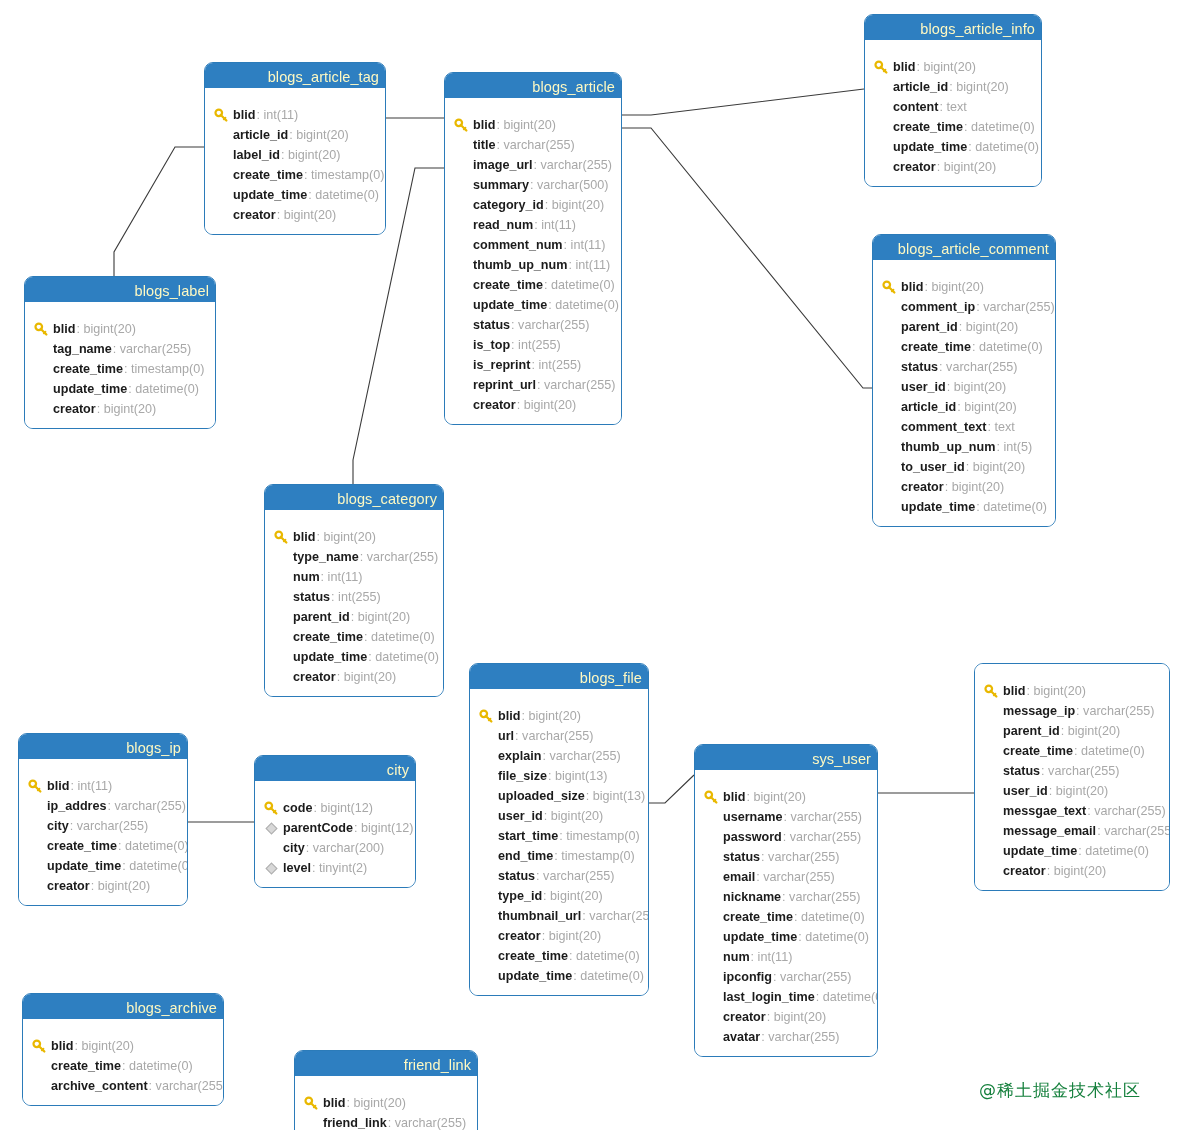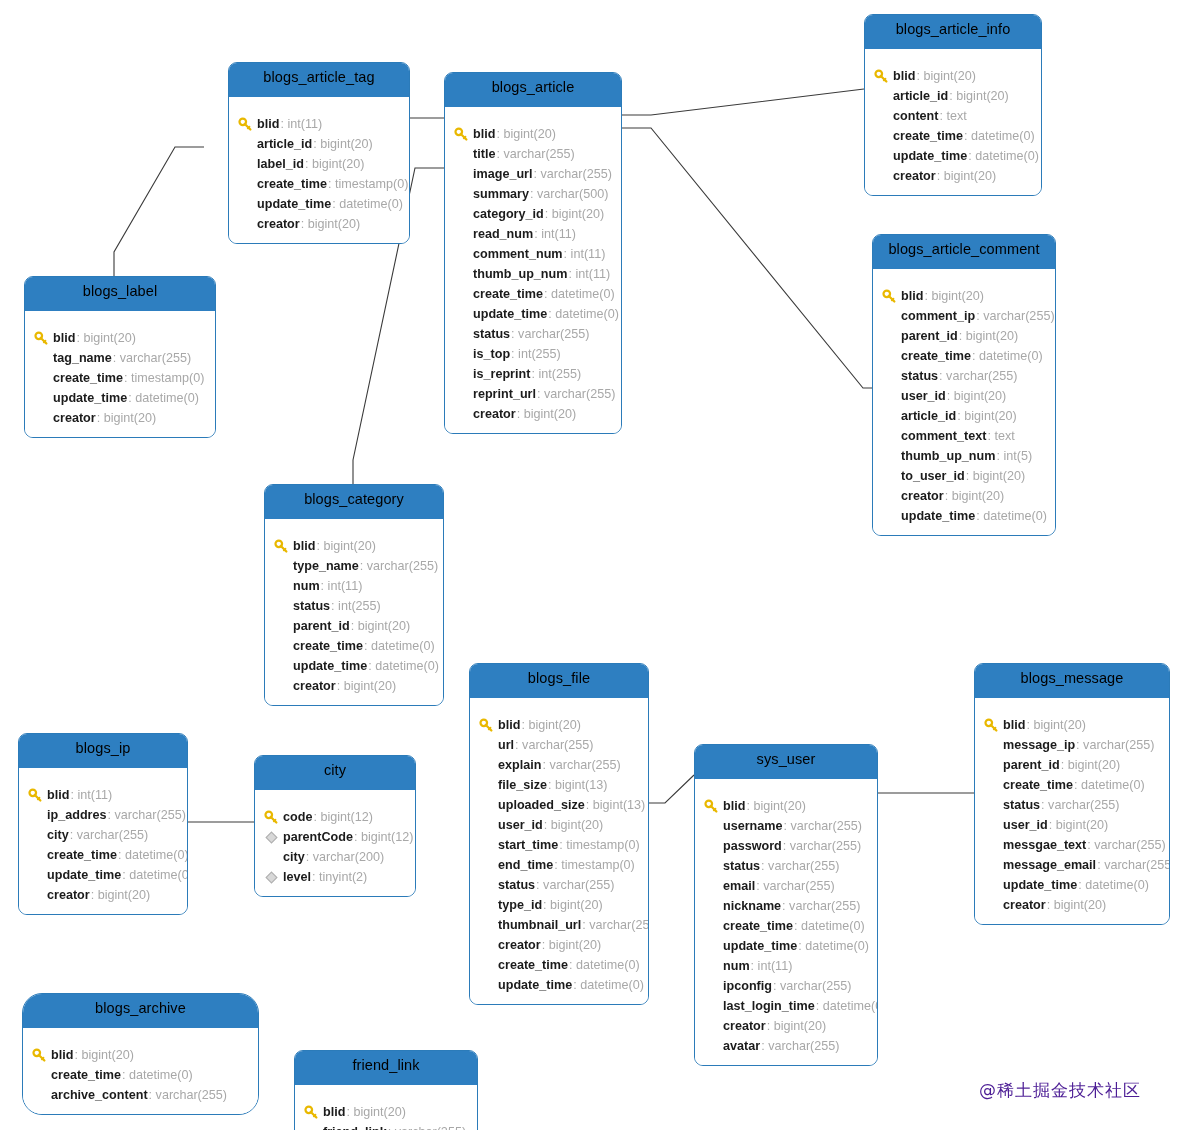--- a/index.html
+++ b/index.html
@@ -29,24 +29,24 @@
     position: absolute;
     box-sizing: border-box;
     border: 1.6px solid #2b7bb9;
     border-radius: 9px;
     background: #ffffff;
     overflow: hidden;
     box-shadow: 0 0 0 0 rgba(0,0,0,0);
   }
   .entity-header {
     background: #2e7fc1;
-    color: #000000;
+    color: #fef9c3;
     font-size: 14.5px;
-    text-align: center;
-    padding: 6px 6px 12px 6px;
+    text-align: right;
+    padding: 6px 6px 3px 6px;
     letter-spacing: .1px;
     white-space: nowrap;
   }
   .entity-body {
     padding: 17px 8px 9px 8px;
     background: #ffffff;
   }
   .field {
     display: flex;
     align-items: center;
@@ -68,21 +68,21 @@
     color: #1b1b1b;
     font-weight: bold;
   }
   .field-type {
     color: #a8a8a8;
     font-weight: normal;
     margin-left: 1px;
   }
   .watermark {
     position: absolute;
-    color: #4c1d95;
+    color: #15803d;
     font-size: 17px;
     letter-spacing: 1px;
     white-space: nowrap;
     font-family: "DejaVu Sans", sans-serif;
   }
 </style>
 </head>
 <body>
 
 <div id="canvas">
@@ -92,21 +92,21 @@
       <polyline points="204,147 175,147 114,252 114,276" fill="none" stroke="#3a3a3a" stroke-width="1.1"></polyline>
       <polyline points="622,115 651,115 864,89" fill="none" stroke="#3a3a3a" stroke-width="1.1"></polyline>
       <polyline points="622,128 651,128 863,388 872,388" fill="none" stroke="#3a3a3a" stroke-width="1.1"></polyline>
       <polyline points="444,168 415,168 353,460 353,484" fill="none" stroke="#3a3a3a" stroke-width="1.1"></polyline>
       <polyline points="638,803 665,803 694,775" fill="none" stroke="#3a3a3a" stroke-width="1.1"></polyline>
       <polyline points="188,822 254,822" fill="none" stroke="#3a3a3a" stroke-width="1.1"></polyline>
       <polyline points="878,793 974,793" fill="none" stroke="#3a3a3a" stroke-width="1.1"></polyline>
     </svg>
 
   <div id="entity-layer">
-      <div class="entity" style="left: 204px; top: 62px; width: 182px; margin-left: 24px;">
+      <div class="entity" style="left: 204px; top: 62px; width: 182px;">
         <div class="entity-header">blogs_article_tag</div>
         <div class="entity-body">
           <div class="field">
             <span class="field-icon">
               <svg width="15" height="15" viewBox="0 0 16 16">
                 <circle cx="5.1" cy="5.1" r="3.5" fill="none" stroke="#e9b800" stroke-width="2.4"></circle>
                 <circle cx="5.1" cy="5.1" r="1.25" fill="#ffffff"></circle>
                 <path d="M7.3 7.4 L13.2 13.3" stroke="#e9b800" stroke-width="2.4" stroke-linecap="round"></path>
                 <path d="M10.6 11.9 L12.1 10.4" stroke="#e9b800" stroke-width="2.2" stroke-linecap="round"></path>
               </svg>
@@ -584,21 +584,20 @@
             <span class="field-type">: <span>bigint(20)</span></span>
           </div>
           <div class="field">
             <span class="field-icon"></span>
             <span class="field-name">avatar</span>
             <span class="field-type">: <span>varchar(255)</span></span>
           </div>
         </div>
       </div>
       <div class="entity" style="left: 974px; top: 663px; width: 196px;">
-        <div class="entity-header">blogs_message</div>
         <div class="entity-body">
           <div class="field">
             <span class="field-icon">
               <svg width="15" height="15" viewBox="0 0 16 16">
                 <circle cx="5.1" cy="5.1" r="3.5" fill="none" stroke="#e9b800" stroke-width="2.4"></circle>
                 <circle cx="5.1" cy="5.1" r="1.25" fill="#ffffff"></circle>
                 <path d="M7.3 7.4 L13.2 13.3" stroke="#e9b800" stroke-width="2.4" stroke-linecap="round"></path>
                 <path d="M10.6 11.9 L12.1 10.4" stroke="#e9b800" stroke-width="2.2" stroke-linecap="round"></path>
               </svg>
             </span>
@@ -727,21 +726,21 @@
             <span class="field-icon">
               <svg width="13" height="13" viewBox="0 0 12 12">
                 <polygon points="6,1 11,6 6,11 1,6" fill="#d8d8d8" stroke="#b0b0b0" stroke-width="1"></polygon>
               </svg>
             </span>
             <span class="field-name">level</span>
             <span class="field-type">: <span>tinyint(2)</span></span>
           </div>
         </div>
       </div>
-      <div class="entity" style="left: 22px; top: 993px; width: 237px; border-radius: 20px;">
+      <div class="entity" style="left: 22px; top: 993px; width: 202px;">
         <div class="entity-header">blogs_archive</div>
         <div class="entity-body">
           <div class="field">
             <span class="field-icon">
               <svg width="15" height="15" viewBox="0 0 16 16">
                 <circle cx="5.1" cy="5.1" r="3.5" fill="none" stroke="#e9b800" stroke-width="2.4"></circle>
                 <circle cx="5.1" cy="5.1" r="1.25" fill="#ffffff"></circle>
                 <path d="M7.3 7.4 L13.2 13.3" stroke="#e9b800" stroke-width="2.4" stroke-linecap="round"></path>
                 <path d="M10.6 11.9 L12.1 10.4" stroke="#e9b800" stroke-width="2.2" stroke-linecap="round"></path>
               </svg>

